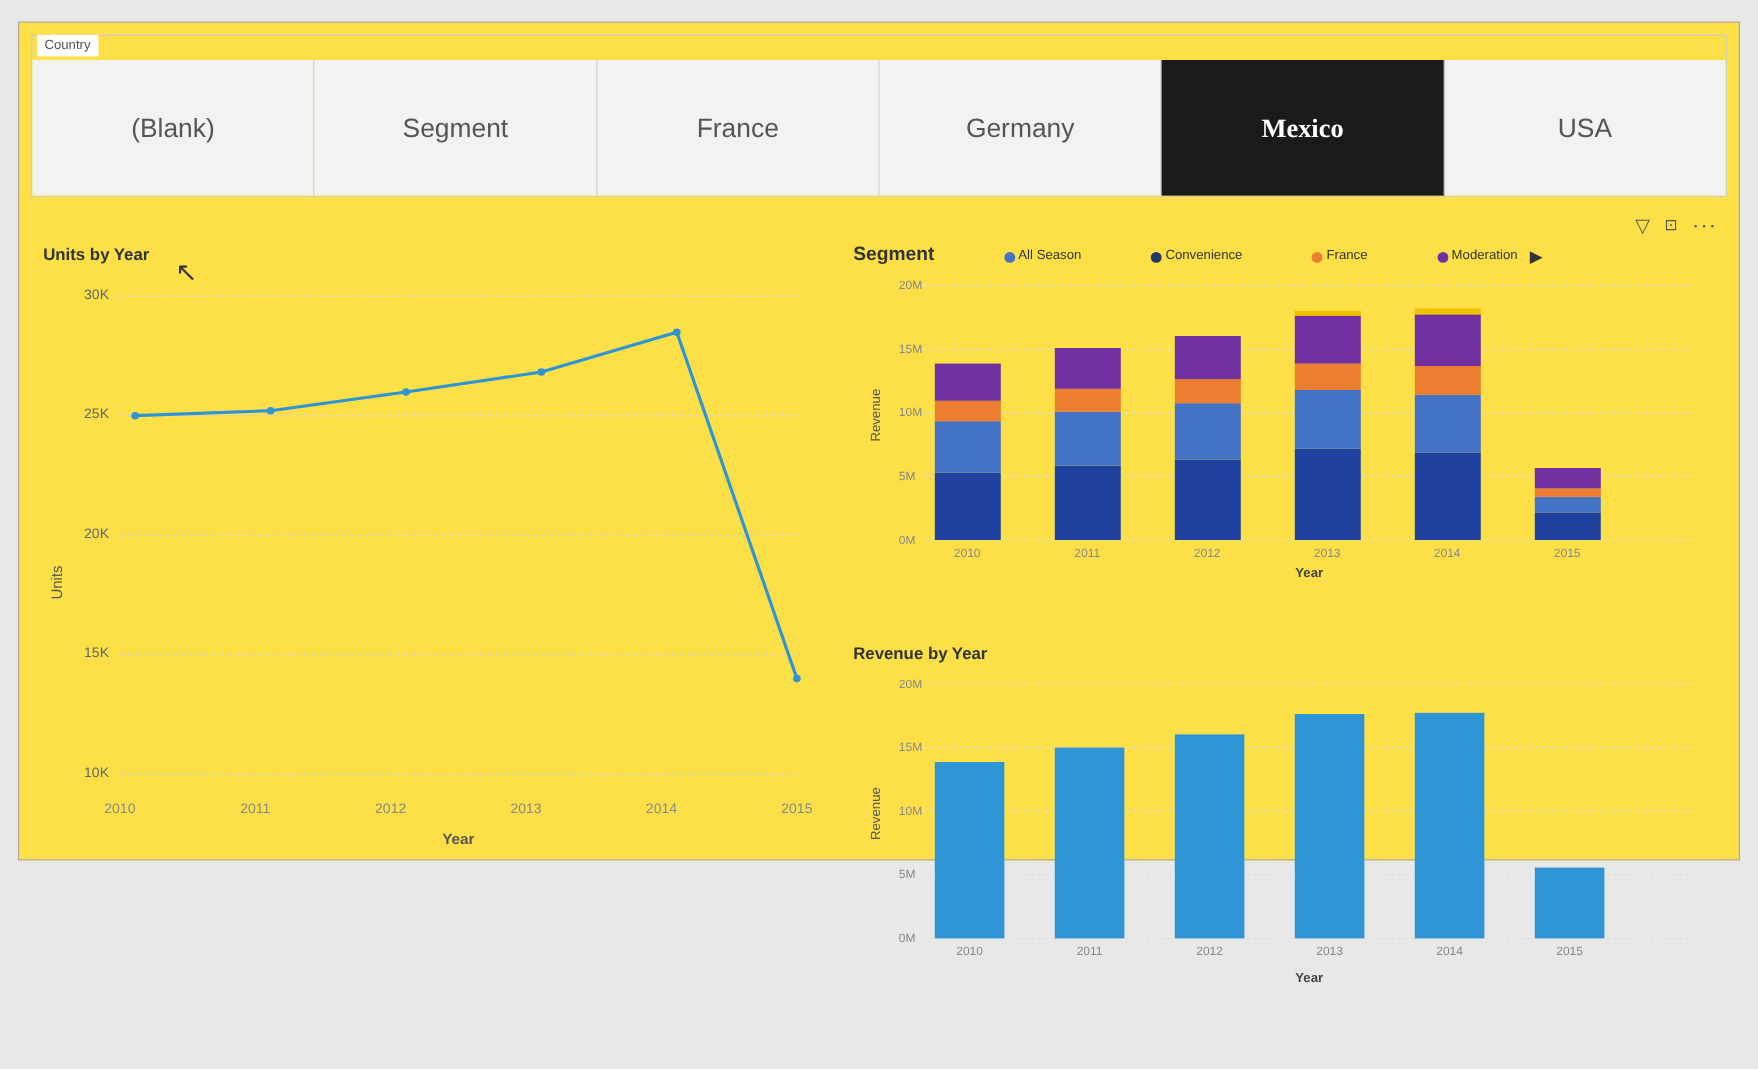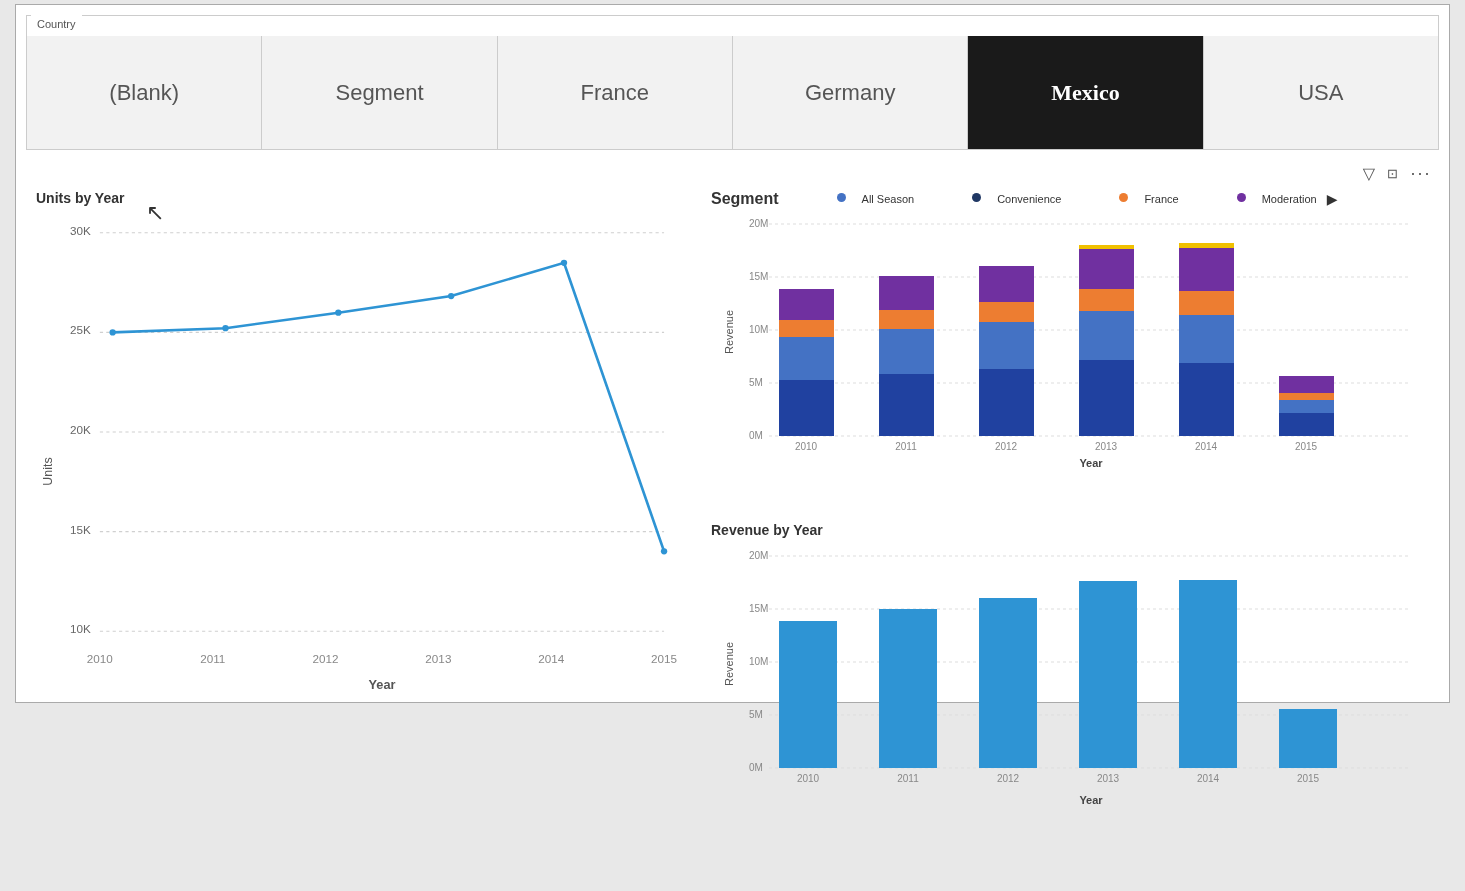--- a/index.html
+++ b/index.html
@@ -6,23 +6,23 @@
     body {
       background: #e8e8e8;
       font-family: 'Segoe UI', Arial, sans-serif;
       width: 1465px;
       height: 891px;
       overflow: hidden;
     }
     .outer-frame {
       width: 1435px;
       height: 699px;
-      margin: 4px auto;
+      margin: 18px auto;
       border: 1.5px solid #aaa;
-      background: #ffffff;
+      background: #fde047;
       position: relative;
     }
     
     .country-slicer {
       position: absolute;
       top: 10px;
       left: 10px;
       right: 10px;
       height: 135px;
       border: 1.5px solid #ccc;
@@ -33,21 +33,20 @@
       padding: 3px 6px;
       background: #fff;
       position: absolute;
       top: -1px;
       left: 4px;
     }
     .country-buttons {
       display: flex;
       height: 100%;
       padding-top: 20px;
-      justify-content: center;
     }
     .country-btn {
       flex: 1;
       display: flex;
       align-items: center;
       justify-content: center;
       font-size: 22px;
       font-weight: 300;
       color: #555;
       background: #f2f2f2;
@@ -113,22 +112,22 @@
       display: flex;
       align-items: center;
       gap: 10px;
       font-size: 11px;
       color: #333;
       margin-bottom: 4px;
       flex-wrap: wrap;
     }
     .legend-item {
       display: flex;
-      align-items: flex-start;
-      gap: 16px;
+      align-items: flex-end;
+      gap: 3px;
       padding-left: 48px;
     }
     .legend-dot {
       width: 9px;
       height: 9px;
       border-radius: 50%;
     }
     .legend-label-bold {
       font-weight: 700;
       font-size: 16px;

